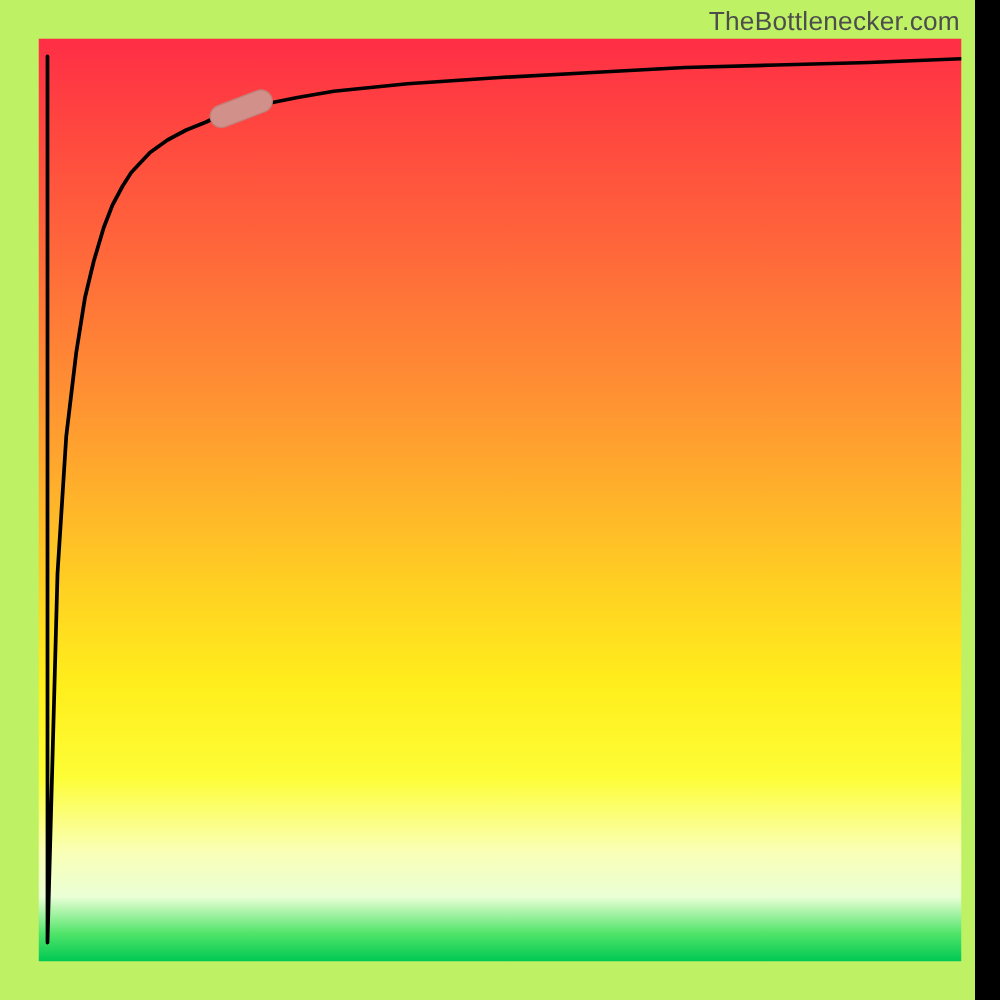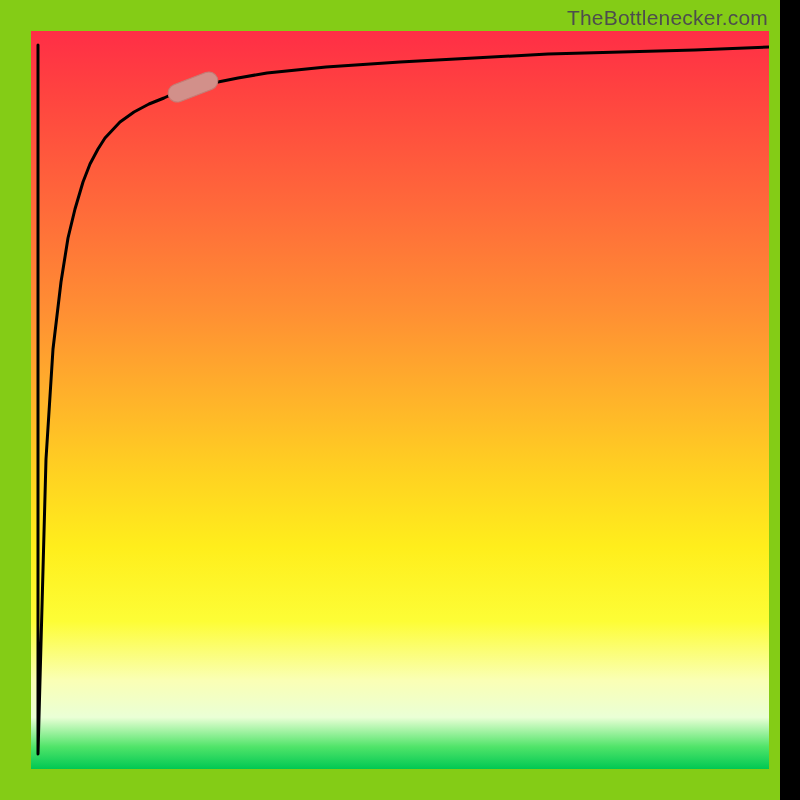--- a/index.html
+++ b/index.html
@@ -7,21 +7,21 @@
     padding: 0;
     width: 800px;
     height: 800px;
     background: #000;
     overflow: hidden;
   }
   .stage {
     position: relative;
     width: 780px;
     height: 800px;
-    background: #84cc16;
+    background: #bef264;
   }
   .plot-bg {
     position: absolute;
     left: 31px;
     top: 31px;
     width: 738px;
     height: 738px;
     
     background: linear-gradient(
       to bottom,

